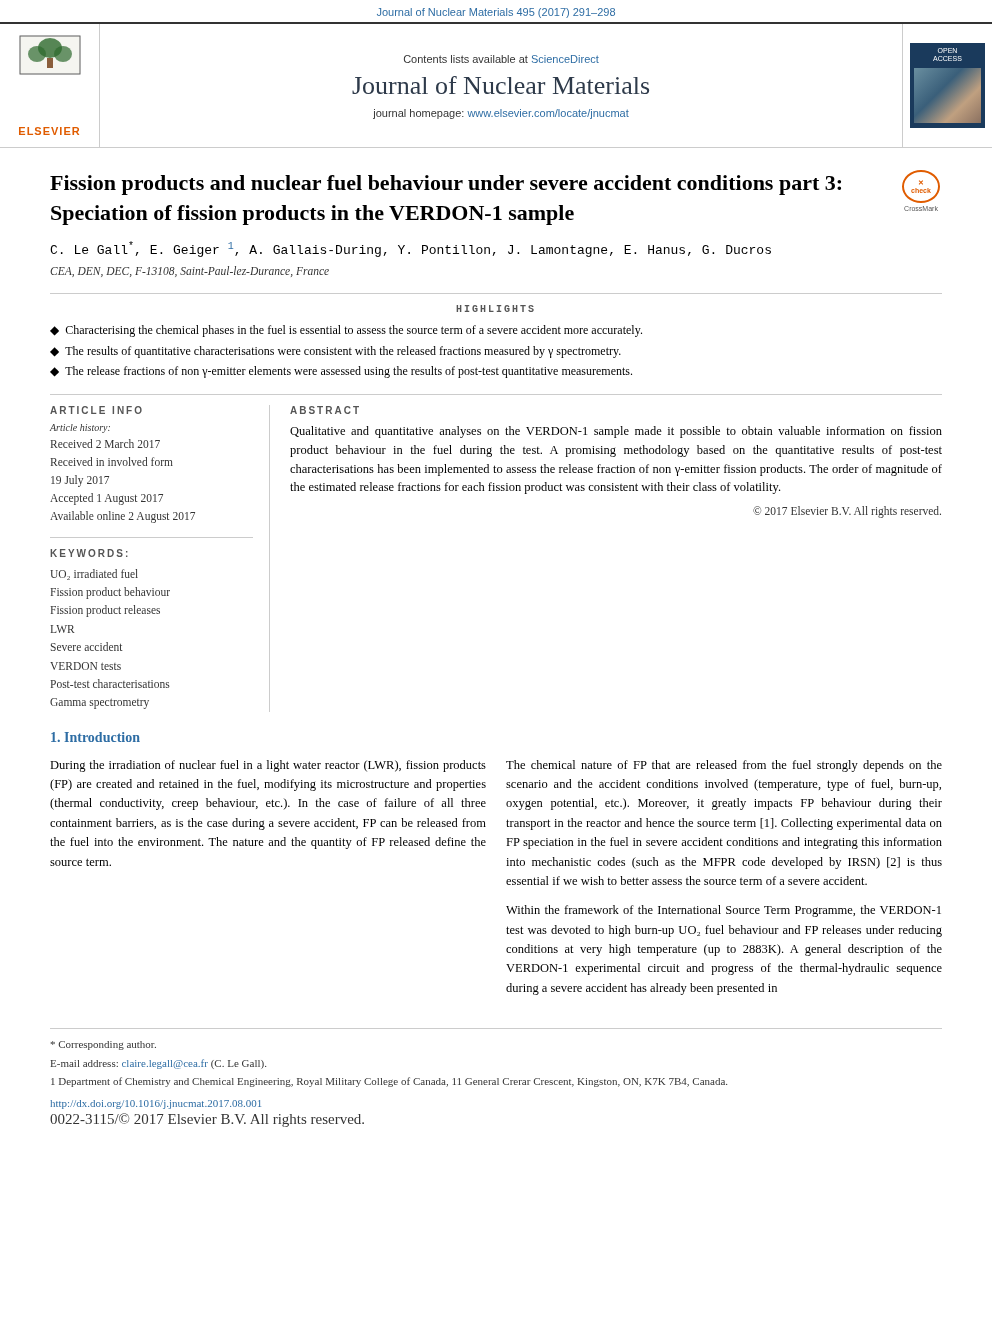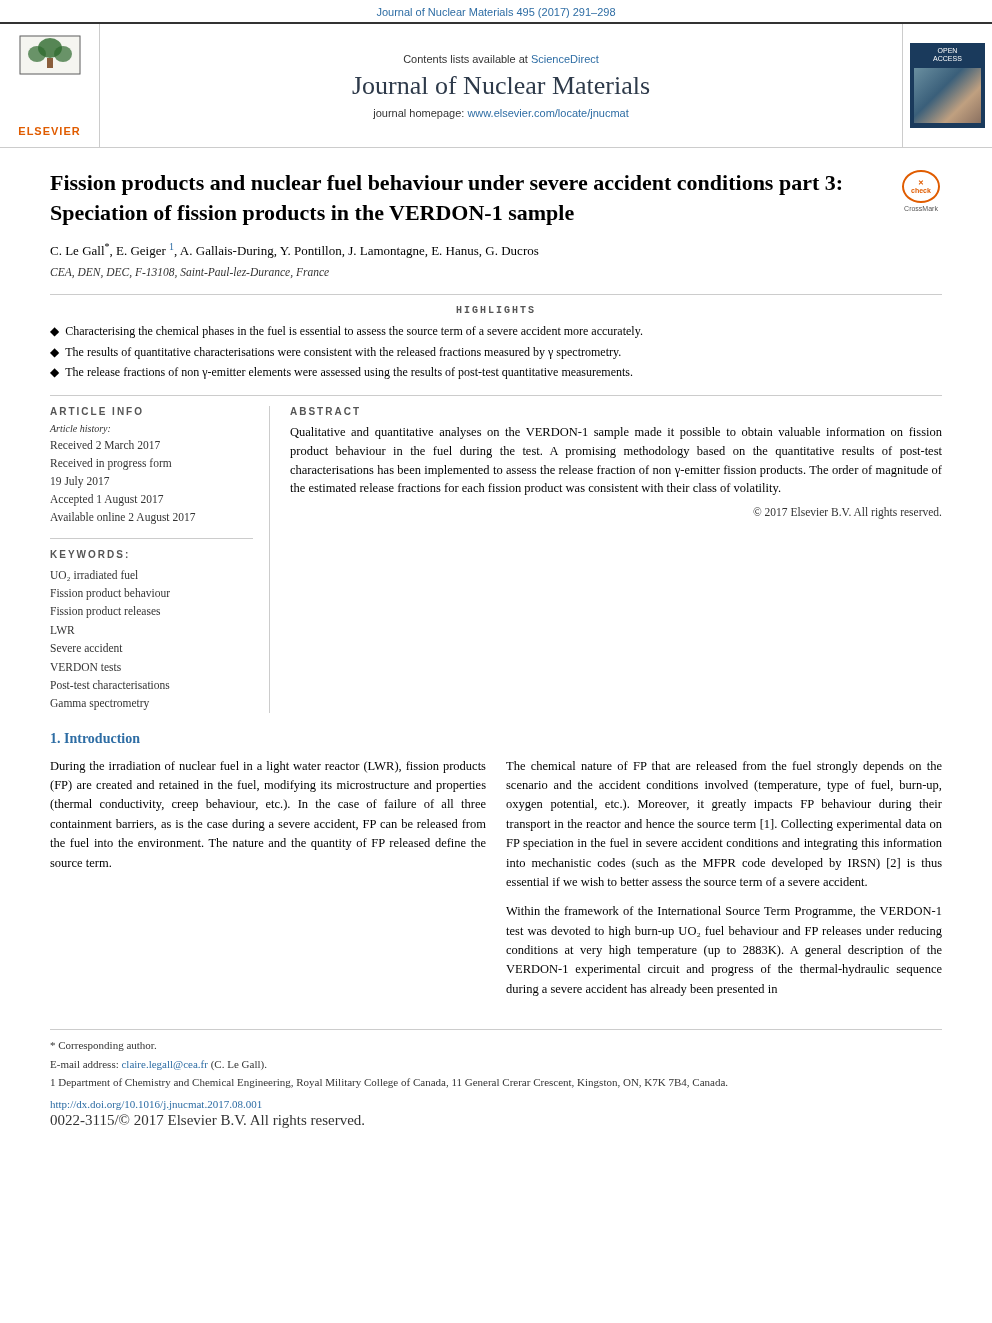--- a/index.html
+++ b/index.html
@@ -162,21 +162,21 @@
       font-family: Arial, sans-serif;
       font-size: 7px;
       color: #555;
       text-align: center;
       margin-top: 2px;
     }
     .authors {
       font-size: 13px;
       color: #000;
       margin-bottom: 6px;
-      font-family: Liberation Serif, serif;
+      font-family: Liberation Mono, monospace;
     }
     .authors sup {
       font-size: 10px;
       color: #2e6da4;
     }
     .authors .author-star {
       font-size: 10px;
       color: #000;
     }
     .affiliation {
@@ -410,21 +410,21 @@
 
   <hr class="section-divider">
 
   <div class="two-col">
 
     <div class="left-col">
       <div class="article-info-section">
         <div class="info-label">ARTICLE INFO</div>
         <div class="history-label">Article history:</div>
         <div class="history-item">Received 2 March 2017</div>
-        <div class="history-item">Received in progress form</div>
+        <div class="history-item">Received in involved form</div>
         <div class="history-item">19 July 2017</div>
         <div class="history-item">Accepted 1 August 2017</div>
         <div class="history-item">Available online 2 August 2017</div>
       </div>
 
       <hr class="section-divider">
 
       <div class="keywords-section">
         <div class="info-label">Keywords:</div>
         <div class="keyword-item">UO₂ irradiated fuel</div>

